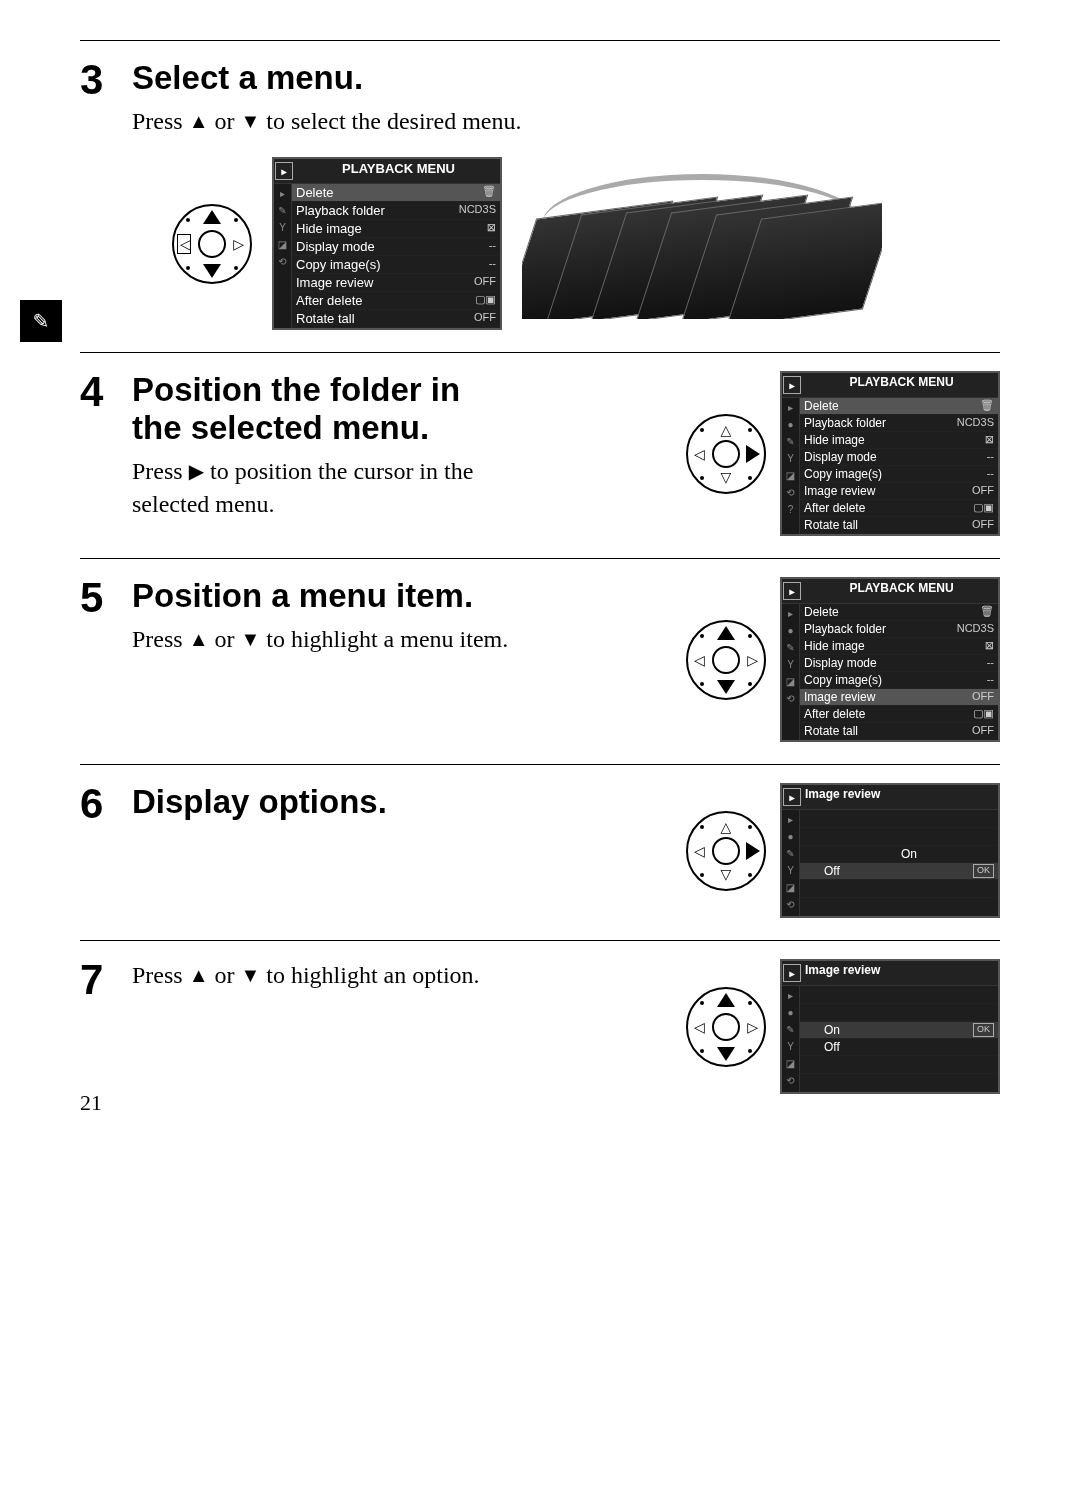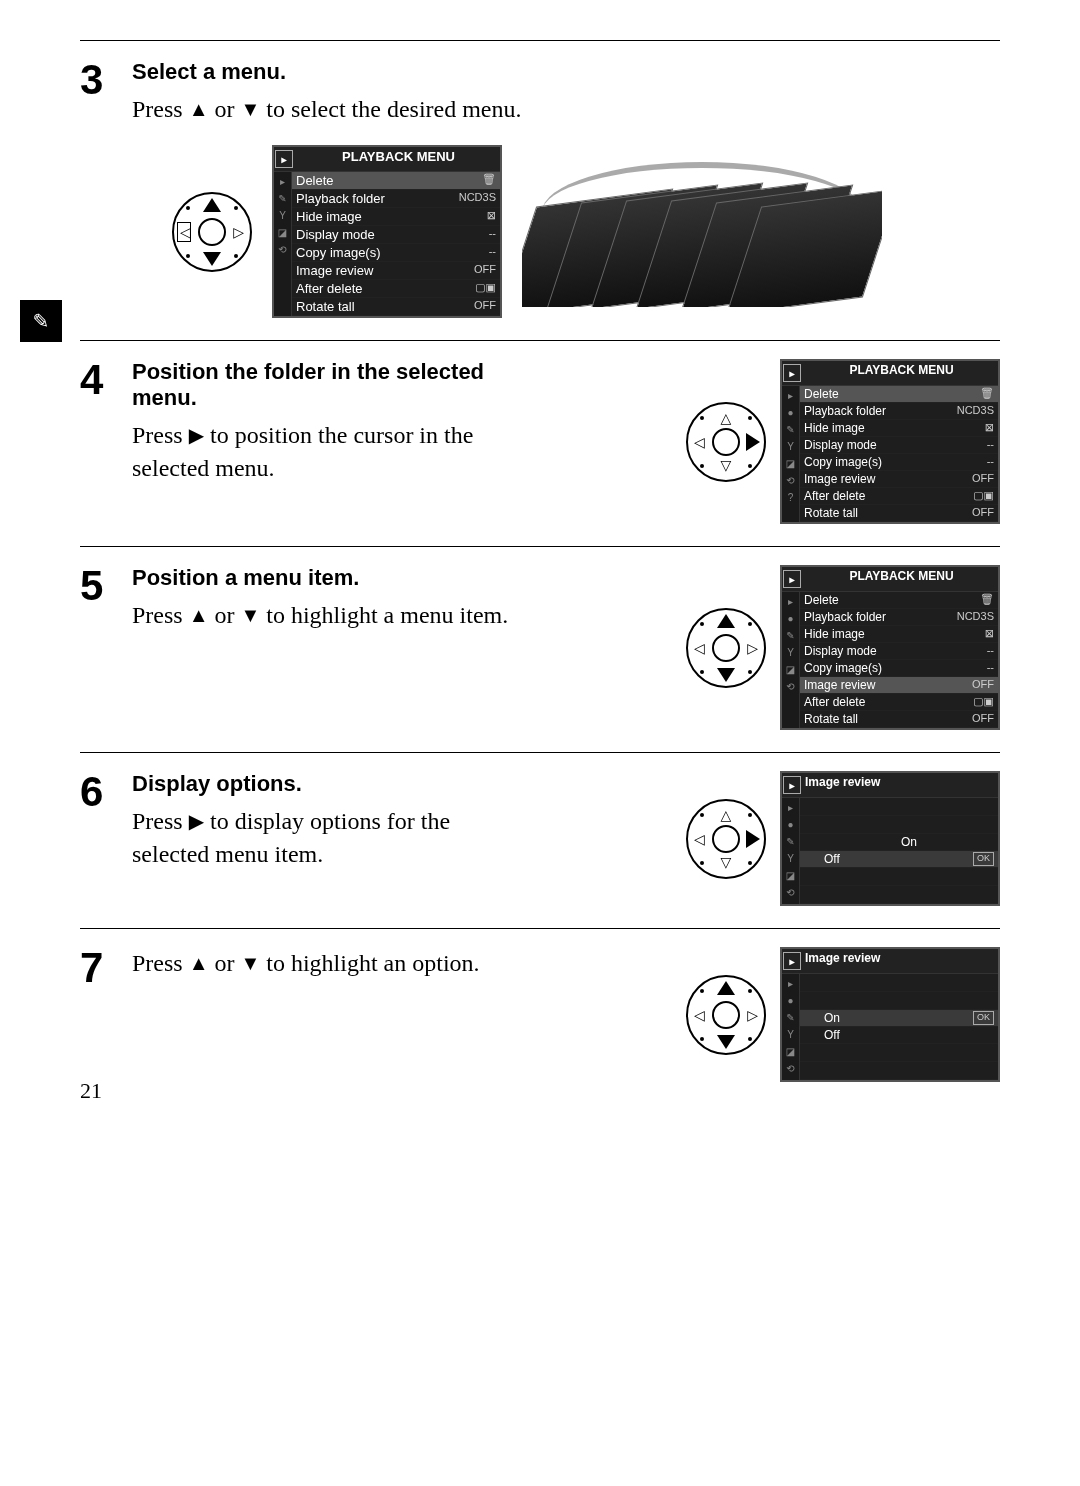--- a/index.html
+++ b/index.html
@@ -16,21 +16,21 @@
   .step { display: flex; gap: 16px; margin-bottom: 12px; }
   .step-num {
     font-size: 42px;
     font-weight: bold;
     line-height: 1;
     min-width: 36px;
     font-family: Arial, Helvetica, sans-serif;
   }
   .step-body { flex: 1; }
   .step-title {
-    font-size: 22px;
+    font-size: 33px;
     font-weight: bold;
     font-family: Arial, Helvetica, sans-serif;
     margin-bottom: 8px;
   }
   .step-text {
     font-size: 24px;
     line-height: 1.35;
     font-family: Georgia, 'Times New Roman', serif;
   }
   .step-text .tri { font-size: 20px; vertical-align: 1px; }
@@ -411,23 +411,20 @@
   </div>
 </div>
 
 <div class="divider"></div>
 
 <div class="step">
   <div class="step-num">6</div>
   <div class="step-body step-row-flex">
     <div class="step-text-col">
       <div class="step-title">Display options.</div>
-      <div class="step-text">
-        <span>Press </span><span class="tri">▶</span><span> to display options for the selected menu item.</span>
-      </div>
     </div>
     <div class="step-illus">
       <div class="dpad">
         <span style="position:absolute;top:6px;left:50%;transform:translateX(-50%);font-size:14px;">△</span>
         <span style="position:absolute;bottom:6px;left:50%;transform:translateX(-50%);font-size:14px;">▽</span>
         <span style="position:absolute;left:6px;top:50%;transform:translateY(-50%);font-size:14px;">◁</span>
         <div class="arrow right"></div>
         <div class="center"></div>
         <div class="tick tl"></div>
           <div class="tick tr"></div>

